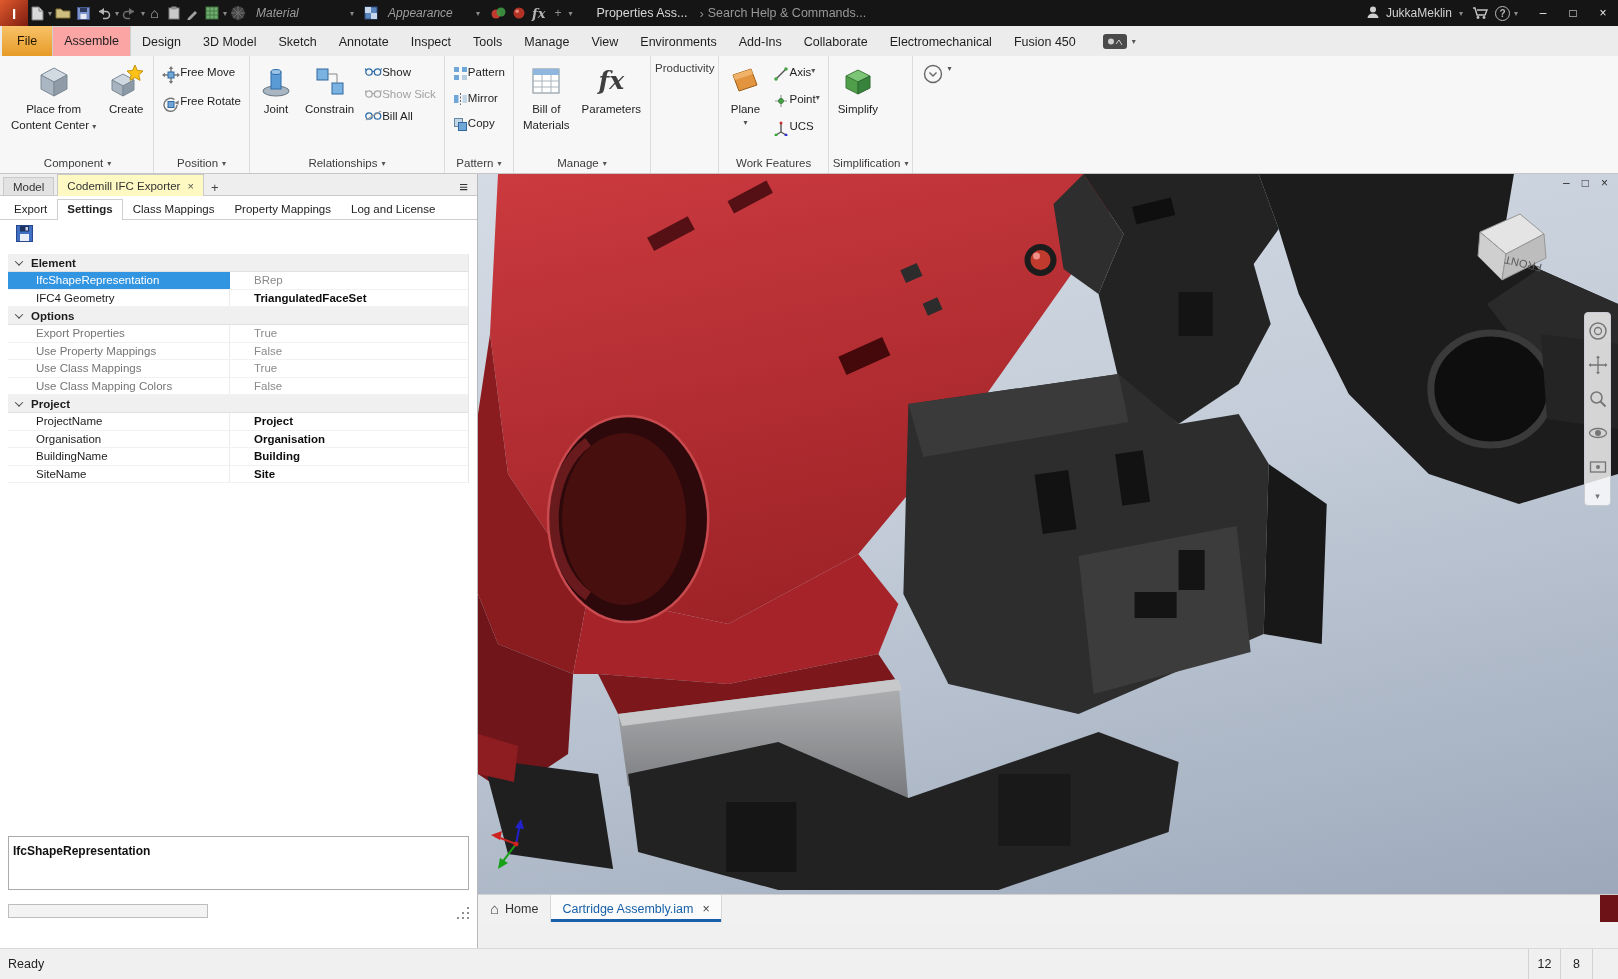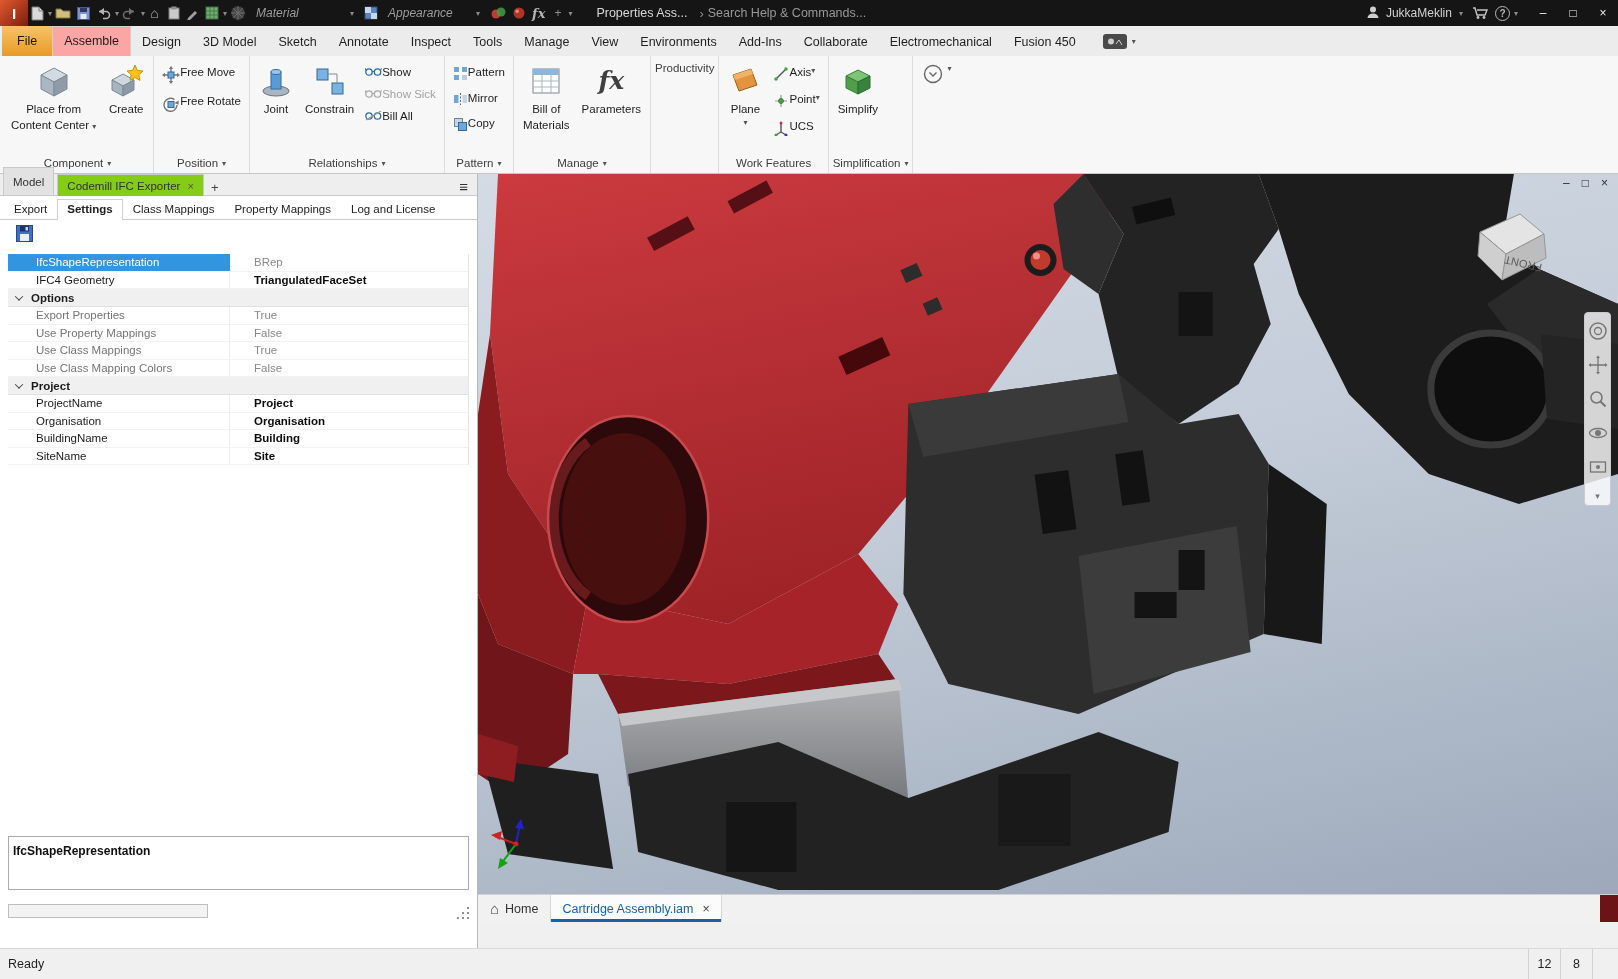--- a/index.html
+++ b/index.html
@@ -46,22 +46,22 @@
 .cg{font-size:8px;color:#555}
 .fx-big{font-family:"DejaVu Serif",serif;font-style:italic;font-weight:bold;color:#3f3f3f;font-size:25px}
 .rextra{display:flex;align-items:flex-start;padding:8px 10px;gap:4px}
 
 
 .main{flex:1;display:flex;min-height:0}
 
 
 .lpanel{width:478px;background:#fff;border-right:1px solid #b9b9b9;display:flex;flex-direction:column;flex:0 0 auto}
 .ptabs{height:22px;background:#eeeeee;display:flex;align-items:flex-end;border-bottom:1px solid #c9c9c9;font-size:11.5px;flex:0 0 auto}
-.ptab{height:28px;padding:0 9px;background:#e2e2e2;border:1px solid #c9c9c9;border-bottom:none;margin-left:3px;color:#333;display:flex;align-items:center;gap:7px}
-.ptab.active{background:#84cc16;height:22px;margin-bottom:-1px}
+.ptab{height:18px;padding:0 9px;background:#e2e2e2;border:1px solid #c9c9c9;border-bottom:none;margin-left:3px;color:#333;display:flex;align-items:center;gap:7px}
+.ptab.active{background:#fef9c3;height:22px;margin-bottom:-1px}
 .ptab .x{color:#555;font-size:11px}
 .ptab-plus{padding:0 7px;color:#444;font-size:13px}
 .phamburger{margin-left:auto;padding:0 9px;color:#333;font-size:15px}
 .stabs{height:24px;display:flex;align-items:flex-end;border-bottom:1px solid #cfcfcf;padding:0 4px;font-size:11.5px;background:#fff;flex:0 0 auto}
 .stab{padding:3px 9px 4px;color:#222;border:1px solid transparent;border-bottom:none}
 .stab.active{border-color:#cfcfcf;background:#fff;font-weight:bold;margin-bottom:-1px;padding-bottom:5px}
 .ptoolbar{height:30px;display:flex;align-items:center;padding:0 16px;flex:0 0 auto}
 .grid{font-size:11.5px;color:#1c1c1c;margin:4px 8px 0;border-right:1px solid #e6e6e6;flex:0 0 auto}
 .gsec{height:18px;background:#f0f0f0;display:flex;align-items:center;gap:9px;padding-left:8px;font-weight:bold;border-bottom:1px solid #e0e0e0}
 .chev{width:6px;height:6px;border-left:1.4px solid #444;border-bottom:1.4px solid #444;transform:rotate(-45deg) translate(1px,-1px)}
@@ -552,20 +552,24 @@
       <div class="ptoolbar">
         <span><svg width="17" height="17">
               <rect x="0.5" y="0.5" width="16" height="16" fill="#3f6ec2" stroke="#27488a"></rect>
               <rect x="4" y="1" width="9" height="5.5" fill="#1d3260"></rect>
               <rect x="9.5" y="2" width="2.5" height="3.5" fill="#c9d6ef"></rect>
               <rect x="4" y="9" width="9" height="7" fill="#e8edf7"></rect>
             </svg></span>
       </div>
 
       <div class="grid">
+        <div class="gsec">
+            <span class="chev"></span>
+            <span>Element</span>
+          </div>
         <div class="grow sel">
           <div class="gname">IfcShapeRepresentation</div>
           <div class="gval">BRep</div>
         </div>
         <div class="grow">
           <div class="gname">IFC4 Geometry</div>
           <div class="gval bold">TriangulatedFaceSet</div>
         </div>
 
         <div class="gsec">

